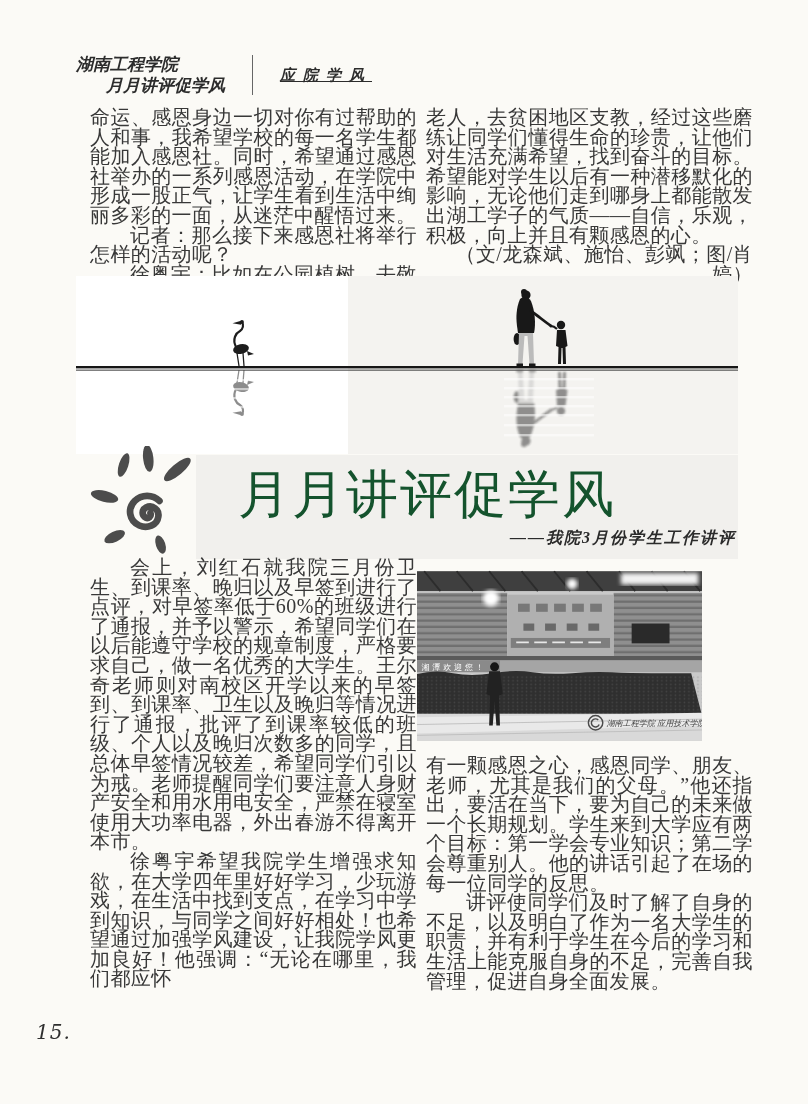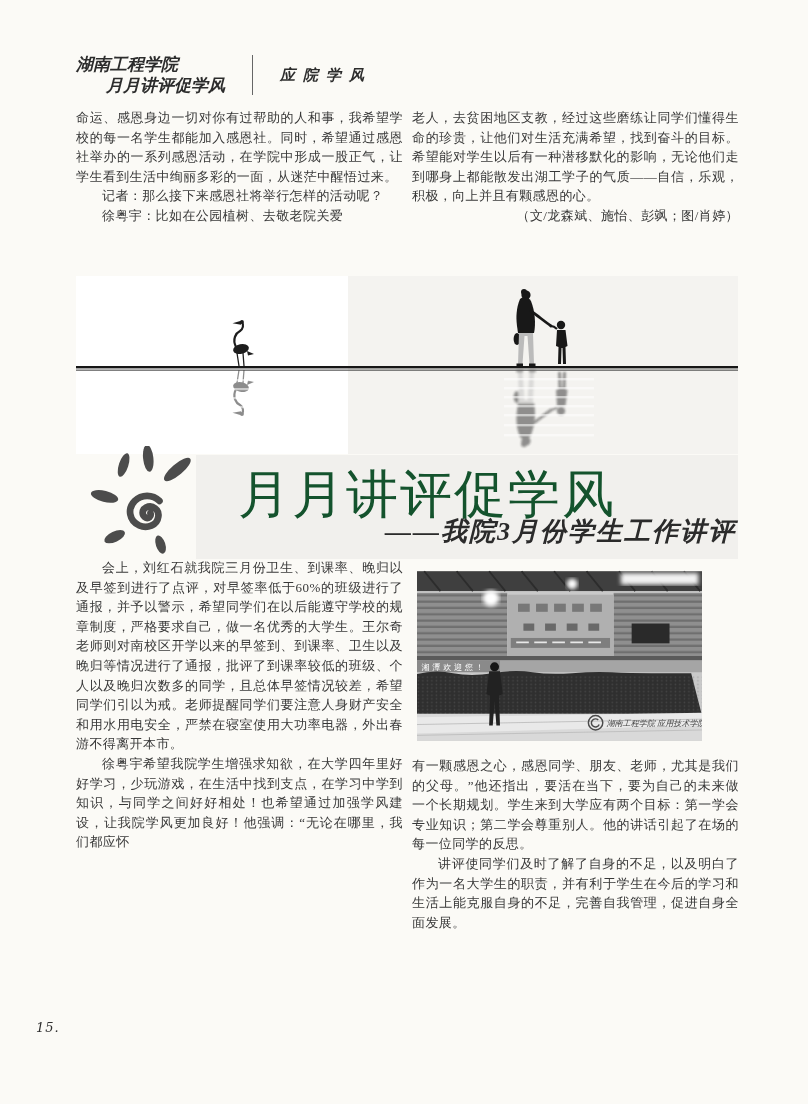--- a/index.html
+++ b/index.html
@@ -10,61 +10,61 @@
     color:#383838;
     overflow:hidden;
   }
   .page{position:relative;width:808px;height:1104px;}
 
   
   .header{position:absolute;left:76px;top:54px;display:flex;align-items:center;gap:27px;}
   .logo{font-style:italic;font-weight:bold;font-size:17px;line-height:21px;color:#2c2c2c;white-space:nowrap;}
   .logo .l2{padding-left:30px;display:block;}
   .hdr-divider{width:1px;height:40px;background:#666;}
-  .section-label{font-style:italic;font-weight:bold;font-size:15px;letter-spacing:8px;color:#2c2c2c;}
-
-  
-  .col{position:absolute;width:327px;font-size:13px;line-height:19.6px;text-align:justify;letter-spacing:0.4px;}
+  .section-label{font-style:italic;font-weight:bold;font-size:15px;letter-spacing:8px;color:#2c2c2c;text-decoration:underline;}
+
+  
+  .col{position:absolute;width:327px;font-size:20px;line-height:19.6px;text-align:justify;letter-spacing:0.4px;margin-left:14px;}
   .col p{margin:0;}
   .col p.ind{text-indent:2em;}
   .top-left{left:76px;top:108px;}
   .top-right{left:412px;top:108px;}
   .credit-r{text-align:right;}
 
   
   .photo1{position:absolute;left:76px;top:276px;width:662px;height:178px;}
   .photo1 svg{display:block;width:100%;height:100%;}
 
   
   .title-band{position:absolute;left:196px;top:455px;width:542px;height:104px;background:#f1f0ed;}
   .sun{position:absolute;left:82px;top:446px;width:128px;height:112px;}
   .sun svg{width:100%;height:100%;display:block;}
   .feature-title{
     position:absolute;left:238px;top:460px;
     font-family:"Liberation Sans","DejaVu Sans",sans-serif;
     font-weight:normal;font-size:52px;letter-spacing:2px;color:#14532d;white-space:nowrap;
   }
   .feature-subtitle{
-    position:absolute;right:72px;top:514px;
-    font-style:italic;font-weight:bold;font-size:26px;letter-spacing:2px;color:#2b2b2b;white-space:nowrap;
+    position:absolute;right:72px;top:528px;
+    font-style:italic;font-weight:bold;font-size:16px;letter-spacing:2px;color:#2b2b2b;white-space:nowrap;
   }
 
   
   .main-left{left:76px;top:558px;}
   .main-right{left:412px;top:756px;}
   .photo2{position:absolute;left:417px;top:562px;width:285px;height:188px;}
   .photo2 svg{display:block;width:100%;height:100%;}
   .credits-block{padding-left:7.6em;margin-top:2px;}
   .credits-block .c2{padding-left:0.8em;}
 
   
   .pagenum{
     position:absolute;left:36px;top:1020px;
     font-family:"DejaVu Serif",serif;font-style:italic;
-    font-size:13px;color:#2f2f2f;letter-spacing:1px;
+    font-size:20px;color:#2f2f2f;letter-spacing:1px;
   }
 </style>
 </head>
 <body>
 
 <div class="page">
 
   <div class="header">
     <div class="logo">
       <span class="l1">湖南工程学院</span>

